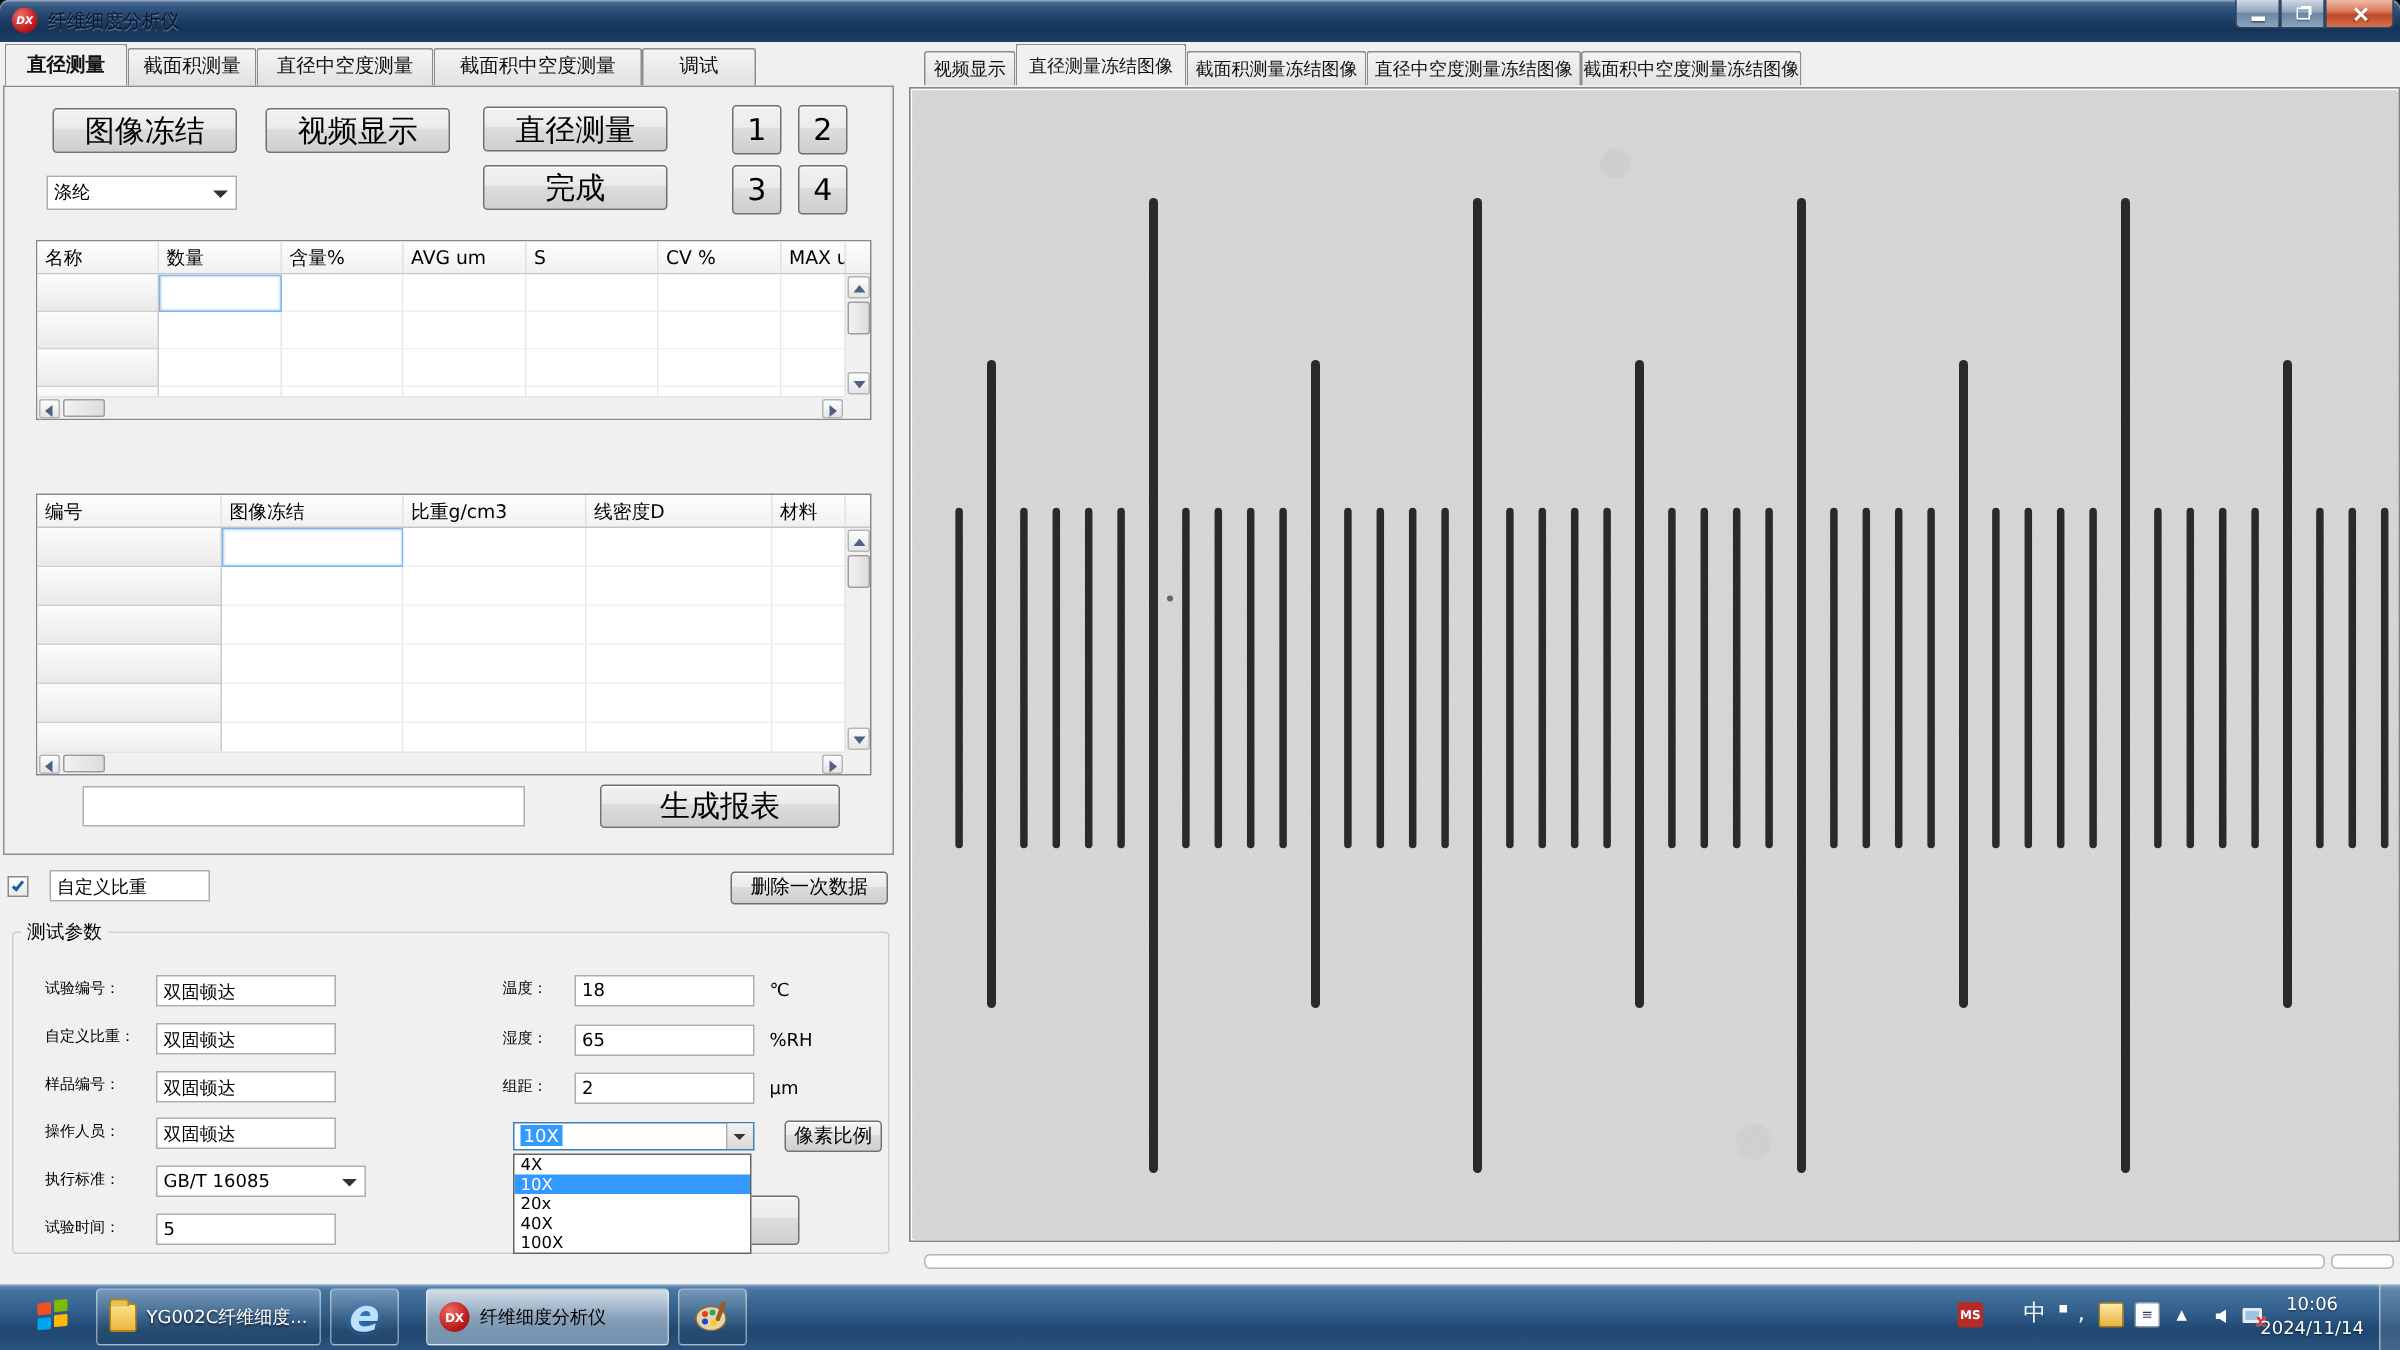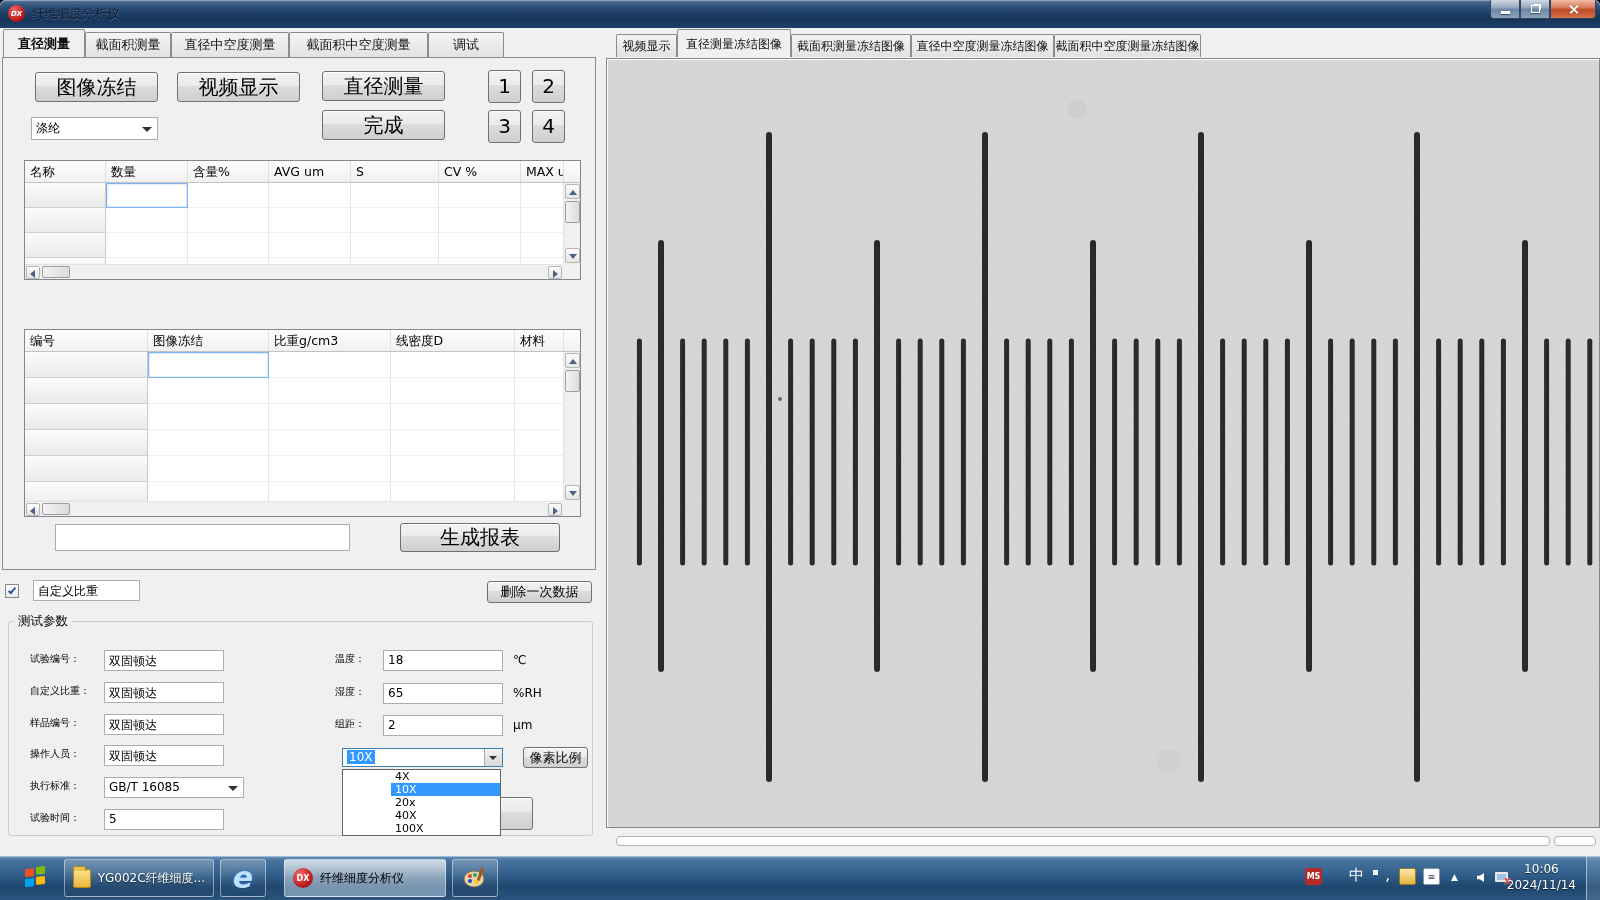--- a/index.html
+++ b/index.html
@@ -158,21 +158,21 @@
 
     <div class="groupbox" style="left:8px;top:593px;width:585px;height:215px;"></div>
     <span class="gtitle" style="left:14px;top:585px;">测试参数</span>
 
     <div class="combo focus" style="left:342px;top:720px;width:161px;height:19px;padding:1px 4px;">
       <span class="sel">10X</span>
       <span class="ddbtn"></span>
     </div>
     <div class="btn sm" style="left:523px;top:719px;width:65px;height:21px;line-height:19px;">像素比例</div>
     <div class="btn" style="left:440px;top:769px;width:93px;height:33px;z-index:10;"></div>
-    <div class="list" style="left:342px;top:741px;width:159px;height:67px;padding-left:48px;" id="maglist">
+    <div class="list" style="left:342px;top:741px;width:159px;height:67px;" id="maglist">
         <div class="item">4X</div>
         <div class="item hl">10X</div>
         <div class="item">20x</div>
         <div class="item">40X</div>
         <div class="item">100X</div>
       </div>
 
     <div class="imgpanel" style="left:606px;top:30px;width:994px;height:770px;">
       <svg id="scale-svg" width="990" height="766" style="position:absolute;left:2px;top:2px;">
         <defs>

